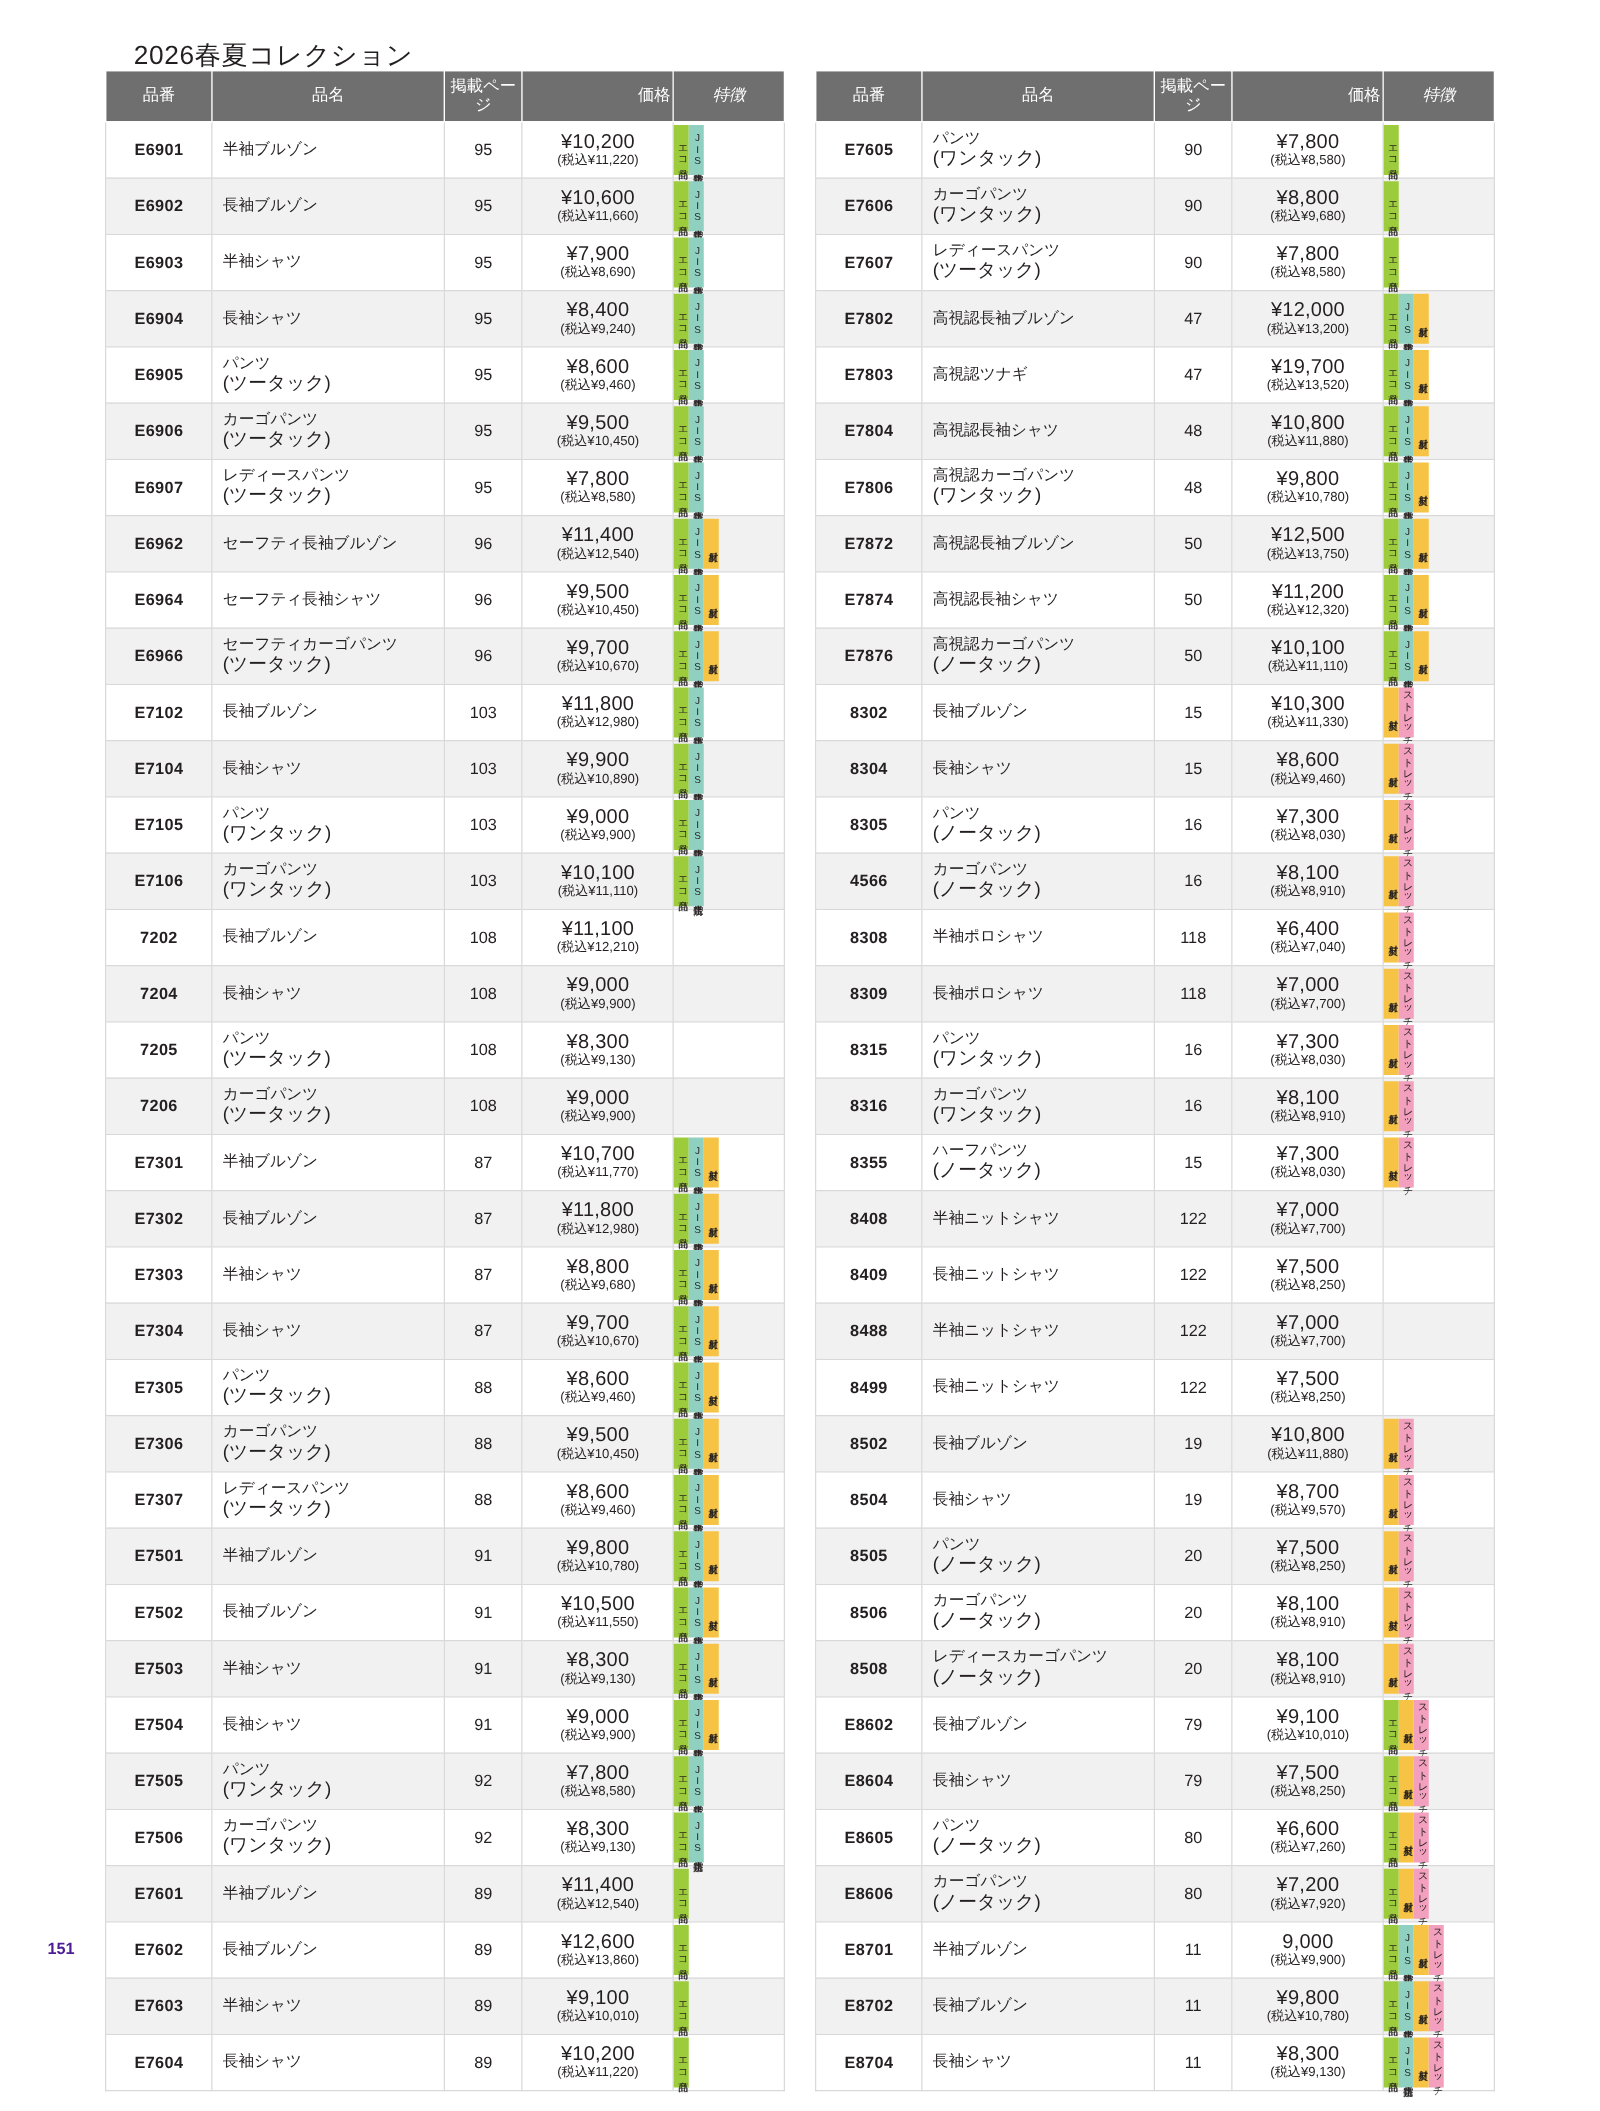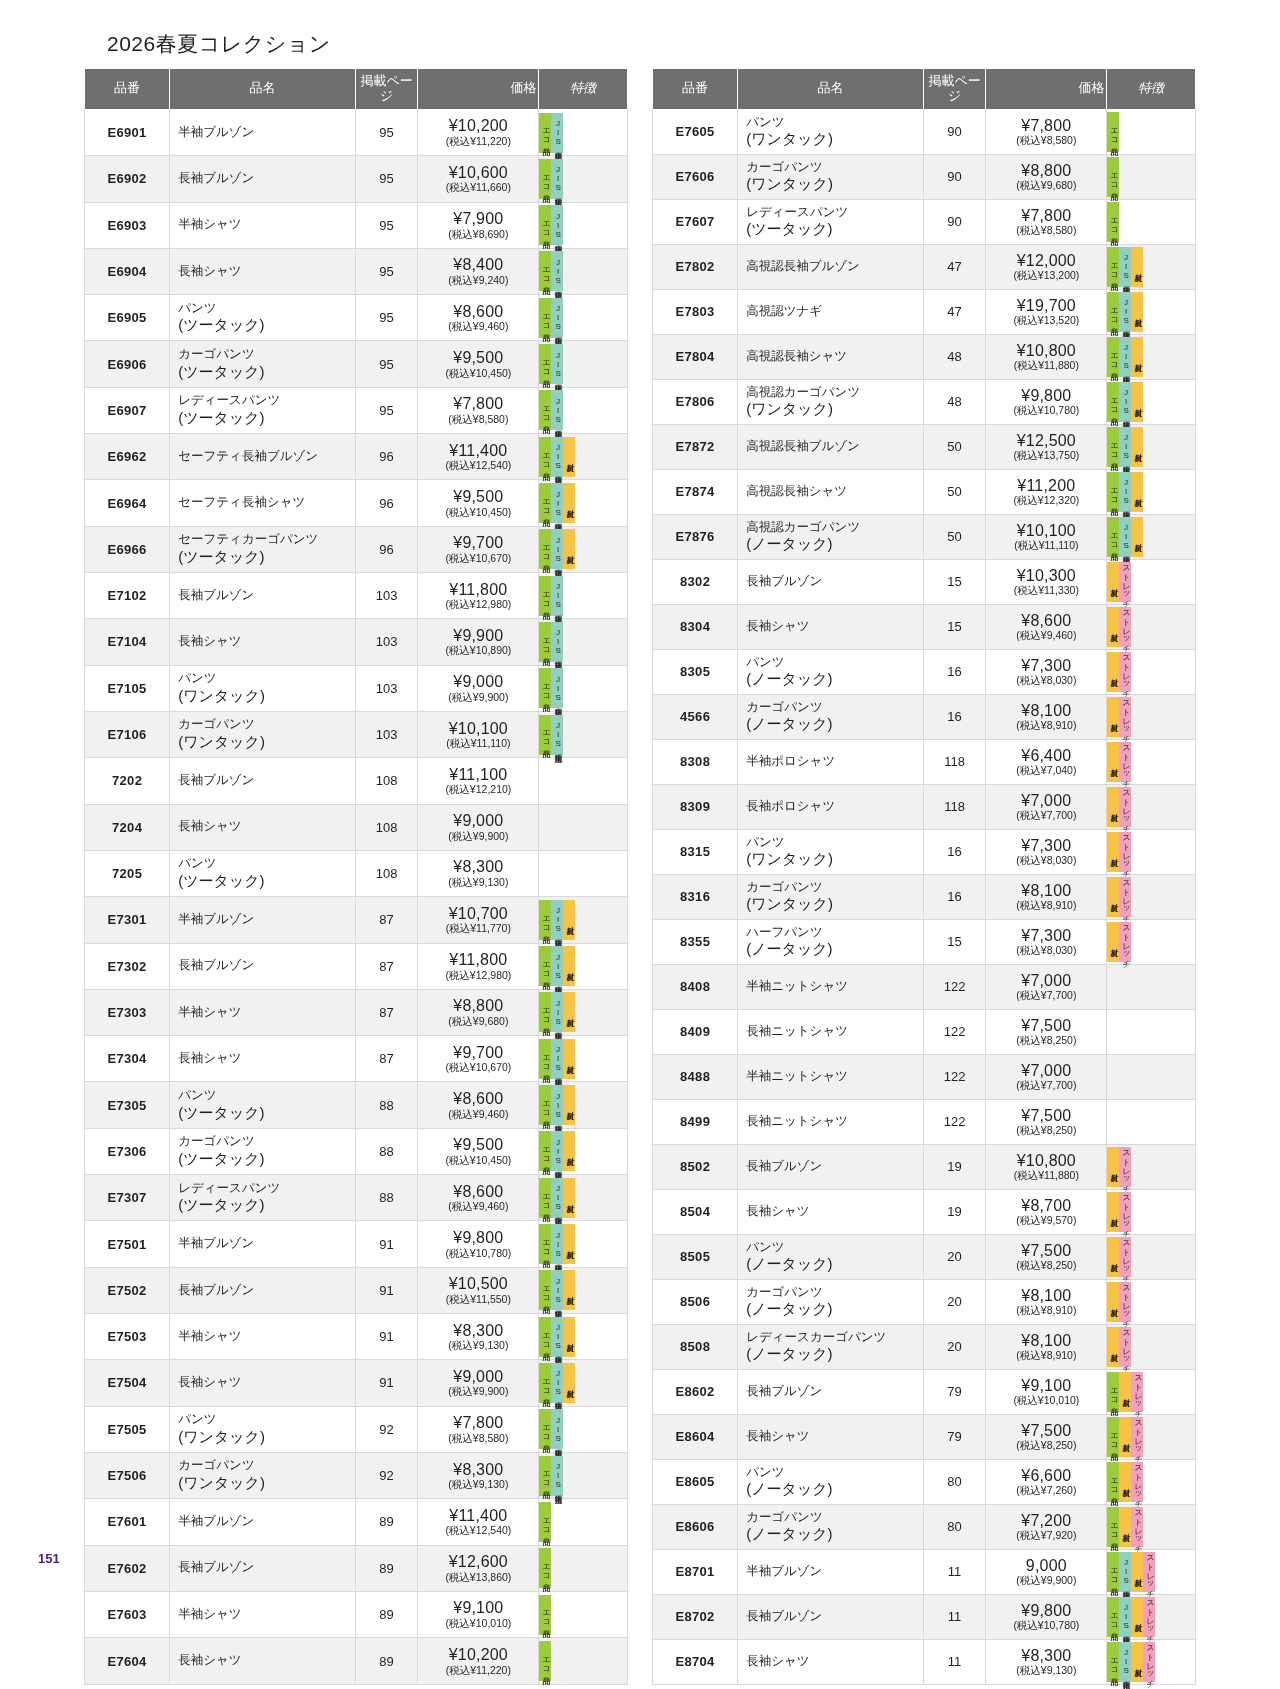--- a/index.html
+++ b/index.html
@@ -14,21 +14,21 @@
   .page-title{
     position:absolute;
     left:84px;top:30px;
     font-size:21px;
     letter-spacing:0.5px;
     color:#231f20;
     margin-left:23px;
   }
   .tables{
     position:absolute;
-    left:84px;top:68px;
+    left:84px;top:56px;
     width:1112px;
     display:flex;
     gap:24px;
   }
   table{
     border-collapse:collapse;
     width:544px;
     table-layout:fixed;
   }
   thead th{
@@ -381,20 +381,32 @@
           <td class="page">108</td>
           <td class="price">
             <span class="main">¥8,300</span>
             <span class="tax">(税込¥9,130)</span>
           </td>
           <td class="feat">
             <div class="feat-wrap"></div>
           </td>
         </tr>
         <tr>
+          <td class="code">7206</td>
+          <td class="name"><span>カーゴパンツ</span><span class="sub">(ツータック)</span></td>
+          <td class="page">108</td>
+          <td class="price">
+            <span class="main">¥9,000</span>
+            <span class="tax">(税込¥9,900)</span>
+          </td>
+          <td class="feat">
+            <div class="feat-wrap"></div>
+          </td>
+        </tr>
+        <tr>
           <td class="code">E7301</td>
           <td class="name"><span>半袖ブルゾン</span></td>
           <td class="page">87</td>
           <td class="price">
             <span class="main">¥10,700</span>
             <span class="tax">(税込¥11,770)</span>
           </td>
           <td class="feat">
             <div class="feat-wrap">
               <span class="badge b-eco">エコ商品</span>

